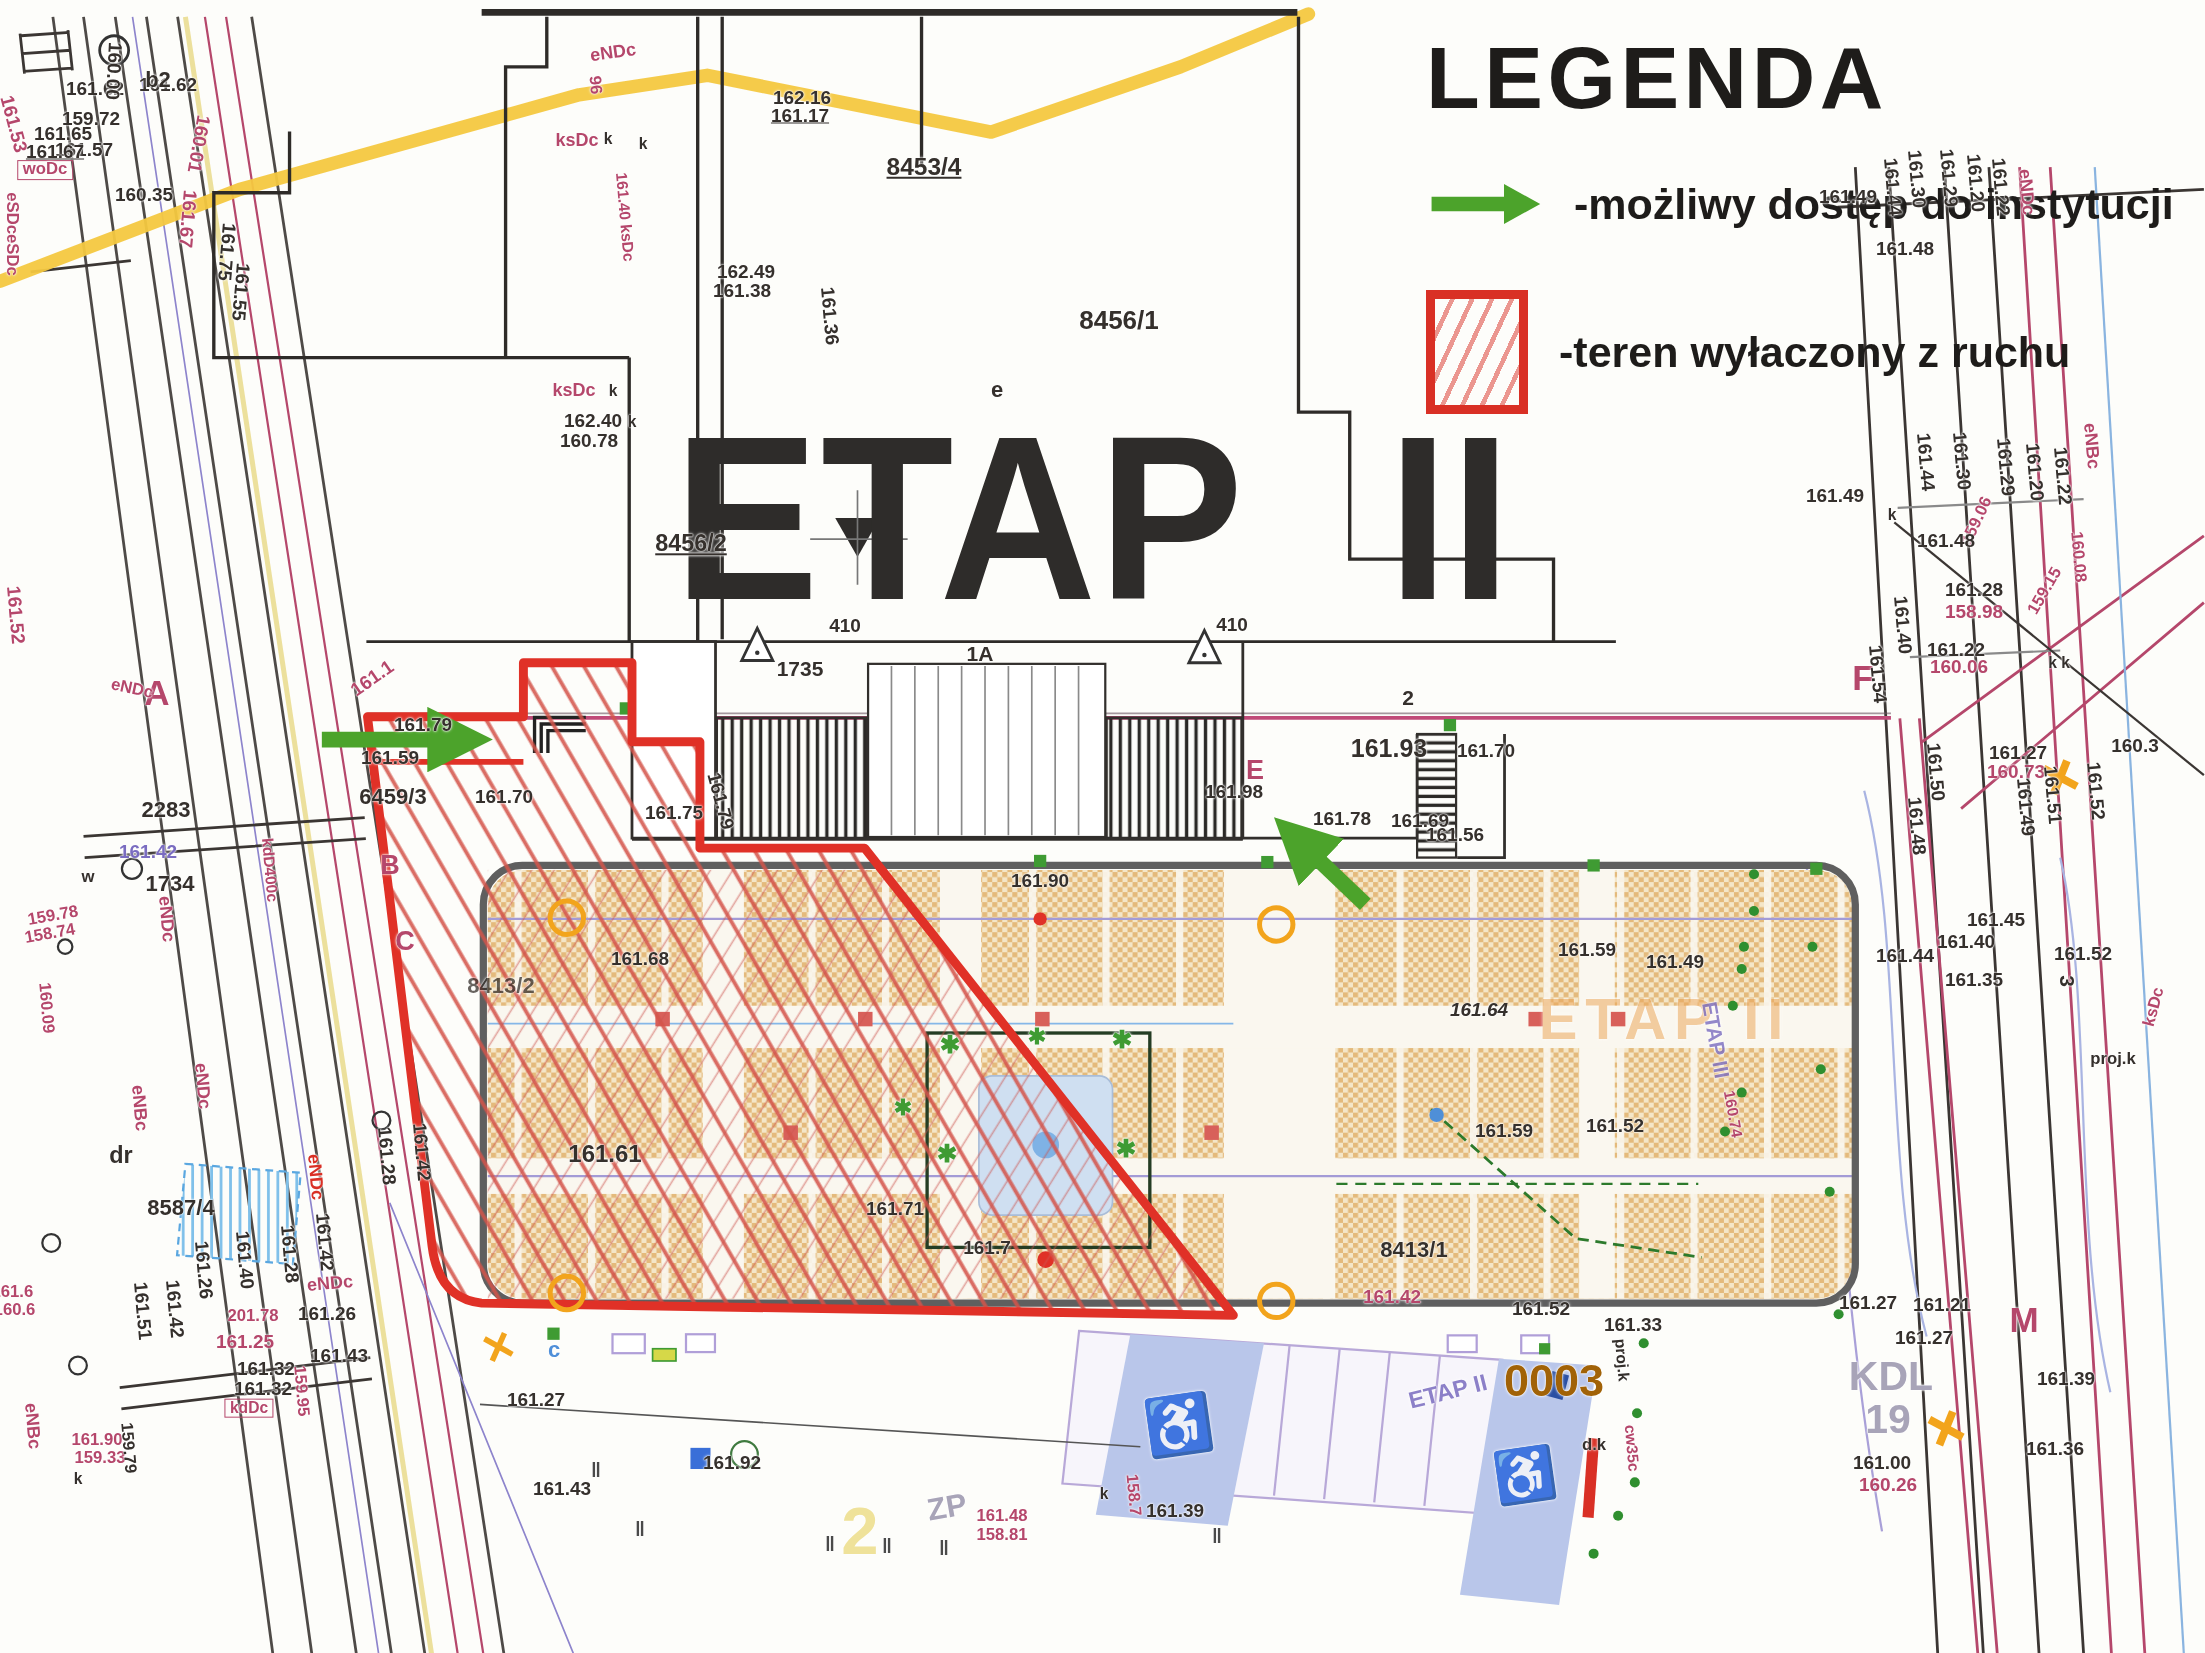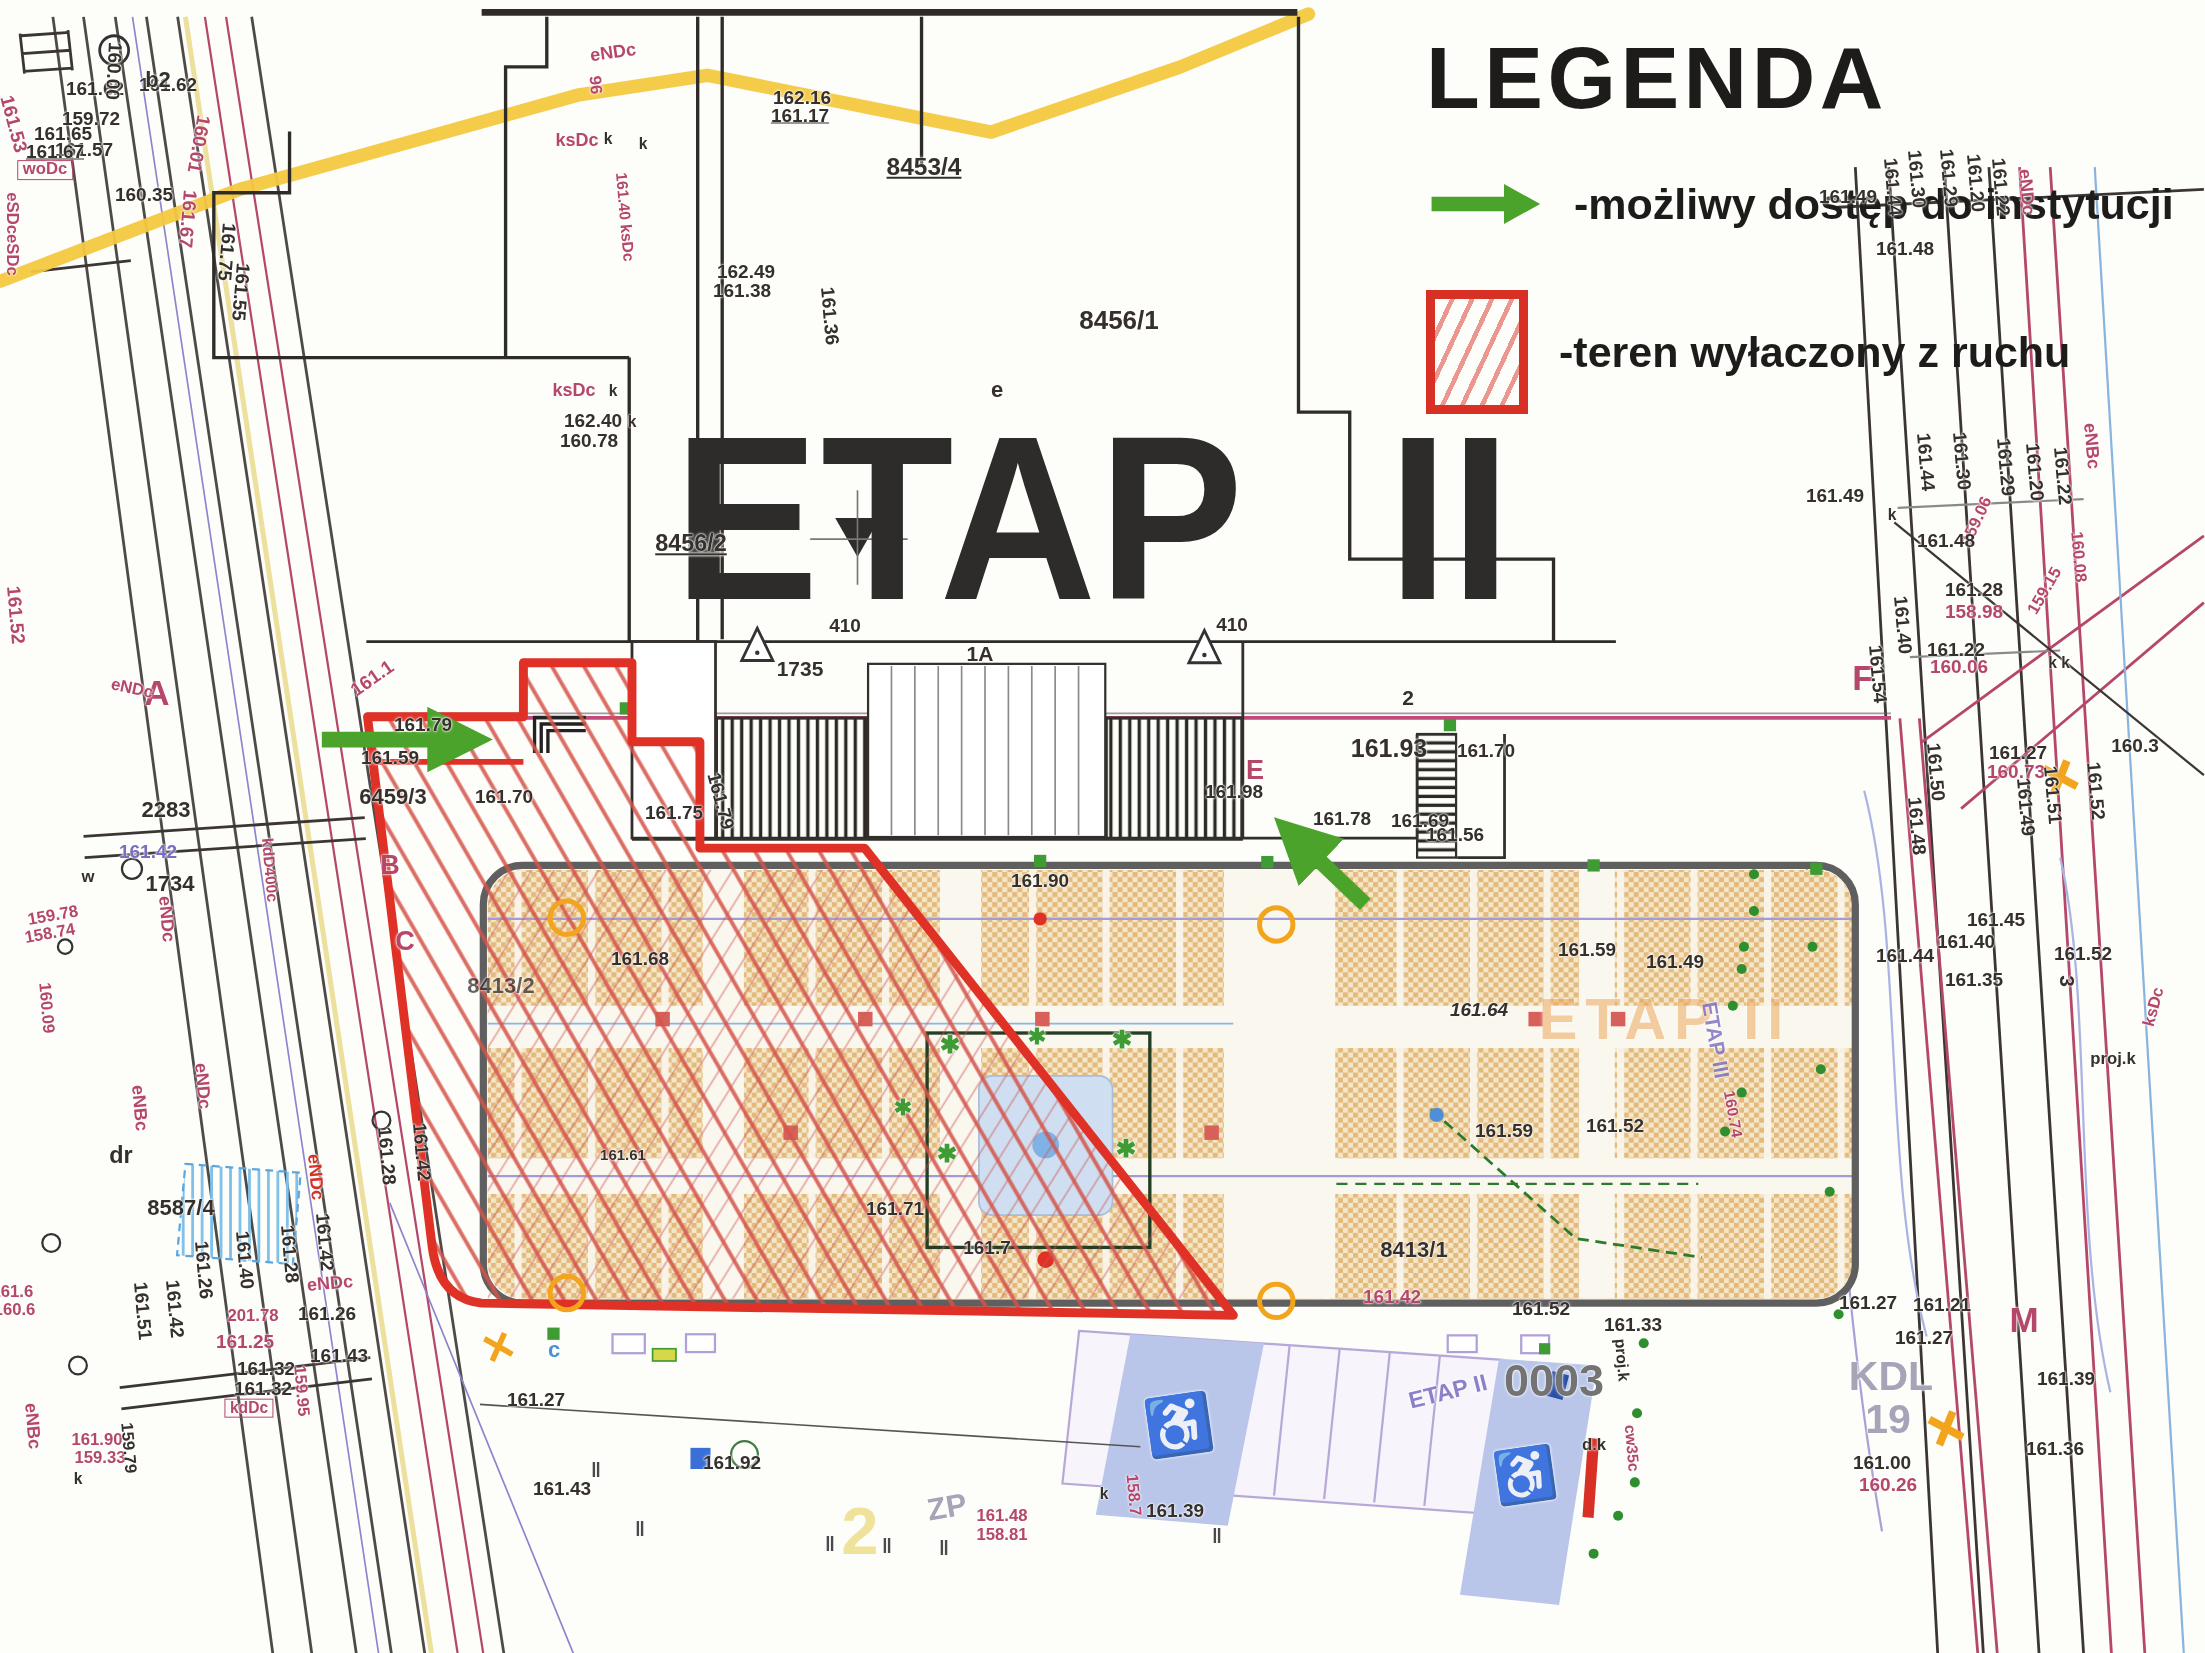--- a/index.html
+++ b/index.html
@@ -2,21 +2,21 @@
 <html style="font-size:9px"><head>
 <meta charset="utf-8">
 <style>
   html,body{margin:0;padding:0;background:#e8e8e4;}
   #stage{position:relative;width:2205px;height:1654px;background:#fdfdfa;overflow:hidden;
          font-family:"Liberation Sans",sans-serif;}
   #mapsvg{position:absolute;left:0;top:0;}
   .lbl{position:absolute;font-weight:700;white-space:nowrap;line-height:1;
        text-shadow:0 0 3.3px #fff,0 0 1.7px #fff,0 0 1.1px #fff;}
   .c-k{color:#35302c}.c-p{color:#b5476b}.c-r{color:#d93025}.c-g{color:#3f9b33}
-  .c-n{color:#737373}.c-u{color:#7a6cc0}.c-y{color:#a8a4b8}.c-b{color:#4f8fd8}
+  .c-n{color:#a16207}.c-u{color:#7a6cc0}.c-y{color:#a8a4b8}.c-b{color:#4f8fd8}
   .c-o{color:#eda95e;opacity:.55}.c-pl{color:#efe29a}.c-d{color:#4a4a4a}.c-w{color:#b05fa0;opacity:.8}
   .u{text-decoration:underline}
   .box{border:1.7px solid currentColor;padding:0 4.5px 1.1px 4.5px}
   .map-title{position:absolute;left:674px;top:384px;font-size:217px;font-weight:700;
              color:#2e2c2a;letter-spacing:2.2px;word-spacing:84px;transform:scaleY(1.08);
              transform-origin:top left;}
   .legend{position:absolute;left:1426px;top:27px;width:780px;color:#1e1c1a;}
   .legend-title{font-size:88px;font-weight:700;letter-spacing:4.5px;}
   .legend-row{display:flex;align-items:center;gap:31px;margin-top:58px;}
   .legend-row.second{margin-top:47px;}
@@ -356,21 +356,21 @@
       <span class="lbl c-p" style="left: 53px; top: 916px; font-size: 16.7px; transform: translate(-50%, -50%) rotate(-10deg);">159.78</span>
       <span class="lbl c-p" style="left: 50px; top: 934px; font-size: 16.7px; transform: translate(-50%, -50%) rotate(-10deg);">158.74</span>
       <span class="lbl c-p" style="left: 46px; top: 1008px; font-size: 16.7px; transform: translate(-50%, -50%) rotate(85deg);">160.09</span>
       <span class="lbl c-p" style="left: 270px; top: 870px; font-size: 15.6px; transform: translate(-50%, -50%) rotate(85deg);">kdD400c</span>
       <span class="lbl c-p" style="left: 167px; top: 919px; font-size: 18px; transform: translate(-50%, -50%) rotate(85deg);">eNDc</span>
       <span class="lbl c-p" style="left: 203px; top: 1086px; font-size: 18px; transform: translate(-50%, -50%) rotate(85deg);">eNDc</span>
       <span class="lbl c-p" style="left: 140px; top: 1108px; font-size: 18px; transform: translate(-50%, -50%) rotate(85deg);">eNBc</span>
       <span class="lbl c-k" style="left: 121px; top: 1156px; font-size: 23.4px; transform: translate(-50%, -50%) rotate(0deg);">dr</span>
       <span class="lbl c-k" style="left: 501px; top: 986px; font-size: 22px; transform: translate(-50%, -50%) rotate(0deg); opacity: 0.75;">8413/2</span>
       <span class="lbl c-k" style="left: 640px; top: 958px; font-size: 19px; transform: translate(-50%, -50%) rotate(0deg);">161.68</span>
-      <span class="lbl c-k" style="left: 623px; top: 1154px; font-size: 15px; transform: translate(-50%, -50%) rotate(0deg);">161.61</span>
+      <span class="lbl c-k" style="left: 605px; top: 1154px; font-size: 24px; transform: translate(-50%, -50%) rotate(0deg);">161.61</span>
       <span class="lbl c-k" style="left: 895px; top: 1208px; font-size: 19px; transform: translate(-50%, -50%) rotate(0deg);">161.71</span>
       <span class="lbl c-k" style="left: 987px; top: 1207px; font-size: 19px; transform: translate(-50%, -50%) rotate(0deg); margin-top: 40px;">161.7</span>
       <span class="lbl c-p" style="left: 390px; top: 865px; font-size: 27px; transform: translate(-50%, -50%) rotate(0deg);">B</span>
       <span class="lbl c-p" style="left: 405px; top: 941px; font-size: 27px; transform: translate(-50%, -50%) rotate(0deg);">C</span>
       <span class="lbl c-p" style="left: 1255px; top: 770px; font-size: 27px; transform: translate(-50%, -50%) rotate(0deg);">E</span>
       <span class="lbl c-k" style="left: 1479px; top: 1009px; font-size: 19px; transform: translate(-50%, -50%) rotate(0deg); font-style: italic;">161.64</span>
       <span class="lbl c-o" style="left: 1665px; top: 1019px; font-size: 58px; transform: translate(-50%, -50%) rotate(0deg); letter-spacing: 7.8px;">ETAP II</span>
       <span class="lbl c-k" style="left: 1587px; top: 949px; font-size: 19px; transform: translate(-50%, -50%) rotate(0deg);">161.59</span>
       <span class="lbl c-k" style="left: 1675px; top: 961px; font-size: 19px; transform: translate(-50%, -50%) rotate(0deg);">161.49</span>
       <span class="lbl c-k" style="left: 1504px; top: 1130px; font-size: 19px; transform: translate(-50%, -50%) rotate(0deg);">161.59</span>

